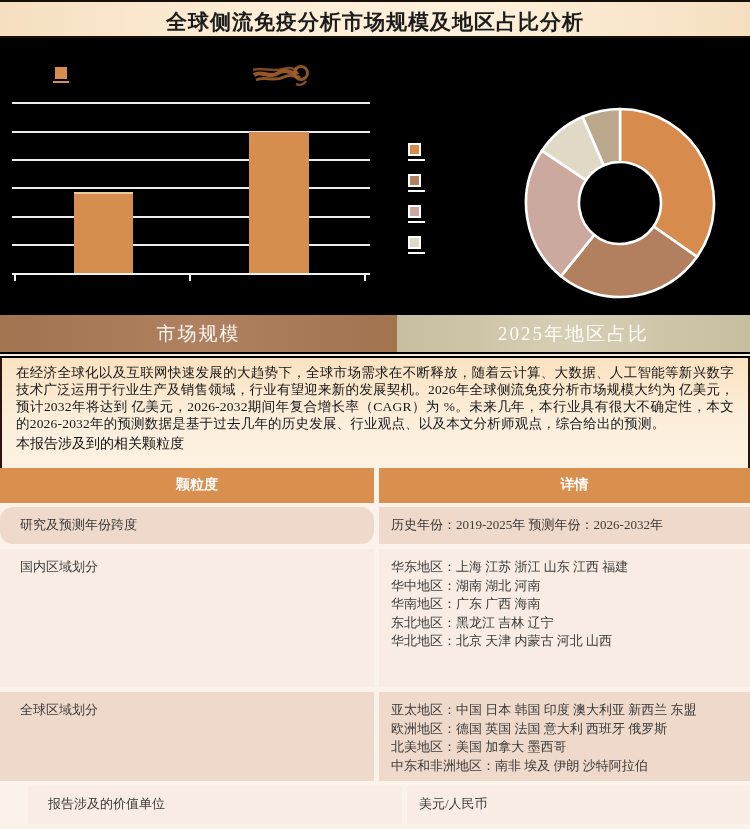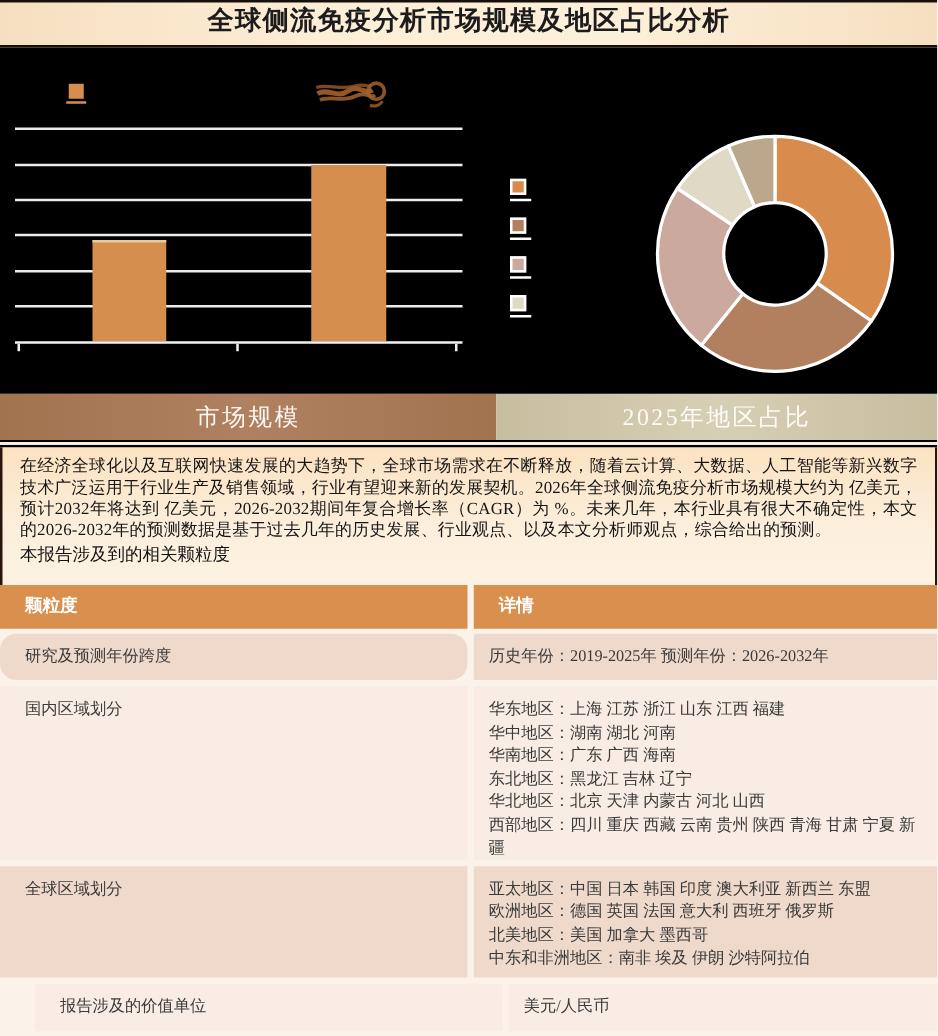--- a/index.html
+++ b/index.html
@@ -6,21 +6,21 @@
   .page{
     position:relative;width:750px;height:829px;overflow:hidden;
     font-family:"Liberation Serif","DejaVu Serif",serif;
     background:#FBF3EA;
   }
   
   .title-bar{
     height:38px;box-sizing:border-box;
     border-top:2px solid #17100a;border-bottom:2px solid #17100a;
     background:linear-gradient(90deg,#f6dfc0 0%,#fdeed7 35%,#fdf0da 65%,#f6dfc0 100%);
-    display:flex;align-items:flex-start;justify-content:center;
+    display:flex;align-items:flex-end;justify-content:center;
   }
   .title-bar h1{
     margin:0;font-size:21px;font-weight:700;color:#1c1c1c;letter-spacing:1px;
   }
   
   .chart-black{position:relative;height:277px;background:#000;}
   .grid{position:absolute;left:12px;width:358px;height:2px;background:#ececec;}
   .axis{position:absolute;left:12px;width:358px;height:2px;top:235px;background:#f2f2f2;}
   .tick{position:absolute;width:2px;height:6px;top:237px;background:#f2f2f2;}
   .bar{position:absolute;bottom:42px;background:#D68E4E;}
@@ -52,21 +52,21 @@
   }
   .para-section h2{
     margin:3px 0 0 0;text-align:left;font-size:14px;font-weight:400;color:#111;
   }
   
   .table-section{background:#FBF3EA;}
   .t-row{display:grid;grid-template-columns:374px 371px;column-gap:5px;}
   .t-head{height:35px;margin-bottom:4px;}
   .t-head > div{
     background:#D9904F;color:#fff;font-weight:700;font-size:14px;
-    box-sizing:border-box;padding:8px 0 0 20px;
+    box-sizing:border-box;padding:8px 0 0 20px;text-align:center;
   }
   .t-body-row{margin-bottom:5px;font-size:13px;color:#3a3a3a;}
   .t-body-row:last-child{margin-bottom:0;padding-left:28px;}
   .t-body-row > div{box-sizing:border-box;}
   .t-label{padding:9px 6px 0 20px;}
   .t-detail{padding:9px 8px 0 12px;line-height:18.5px;}
   .t-detail .dline{margin:0;}
   .bg-a > div{background:#EFD9CB;}
   .bg-b > div{background:#F8ECE4;}
 </style>
@@ -160,21 +160,20 @@
           </div>
         </div>
         <div class="t-row t-body-row bg-b">
           <div class="t-label" style="min-height: 138px;">国内区域划分</div>
           <div class="t-detail" style="min-height: 138px;">
             <div class="dline">华东地区：上海 江苏 浙江 山东 江西 福建</div>
             <div class="dline">华中地区：湖南 湖北 河南</div>
             <div class="dline">华南地区：广东 广西 海南</div>
             <div class="dline">东北地区：黑龙江 吉林 辽宁</div>
             <div class="dline">华北地区：北京 天津 内蒙古 河北 山西</div>
-            <div class="dline">西部地区：四川 重庆 西藏 云南 贵州 陕西 青海 甘肃 宁夏 新疆</div>
           </div>
         </div>
         <div class="t-row t-body-row bg-a">
           <div class="t-label" style="min-height: 89px;">全球区域划分</div>
           <div class="t-detail" style="min-height: 89px;">
             <div class="dline">亚太地区：中国 日本 韩国 印度 澳大利亚 新西兰 东盟</div>
             <div class="dline">欧洲地区：德国 英国 法国 意大利 西班牙 俄罗斯</div>
             <div class="dline">北美地区：美国 加拿大 墨西哥</div>
             <div class="dline">中东和非洲地区：南非 埃及 伊朗 沙特阿拉伯</div>
           </div>

